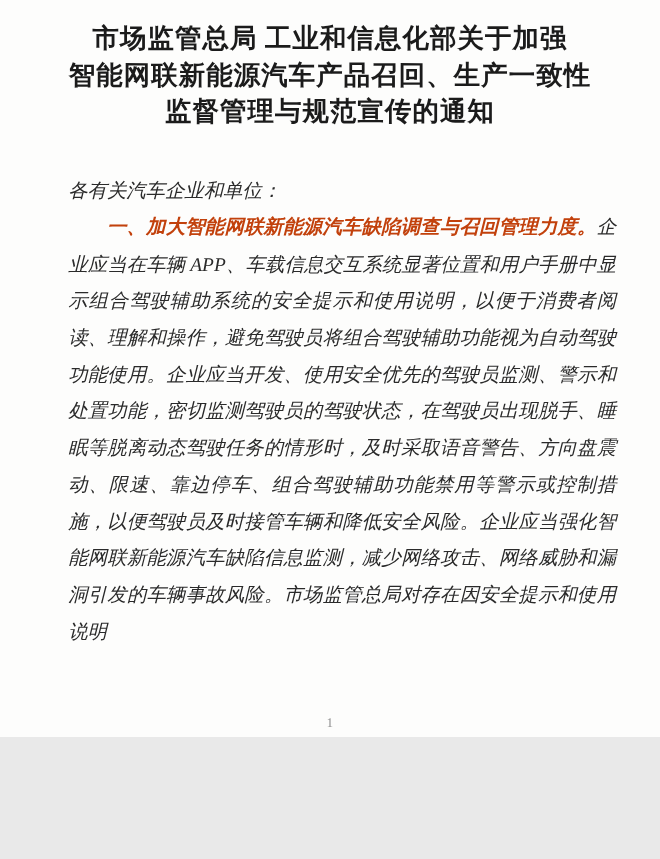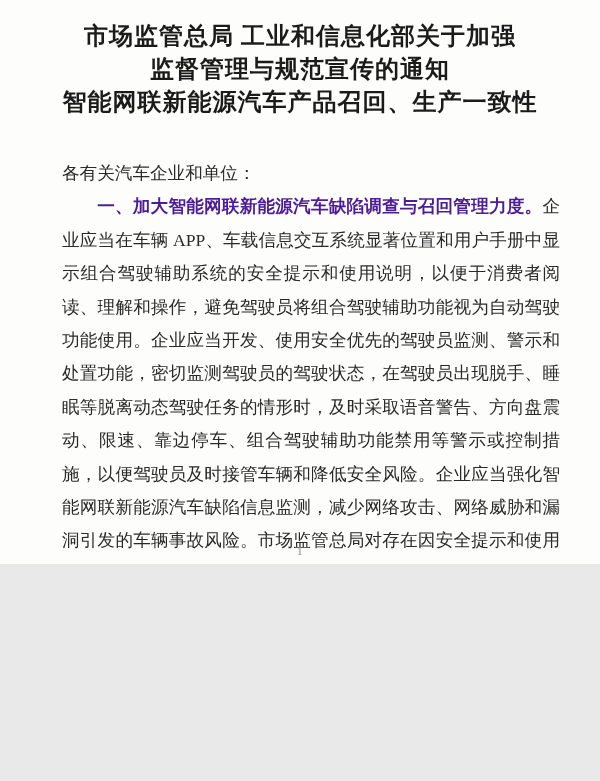--- a/index.html
+++ b/index.html
@@ -3,21 +3,21 @@
 <meta charset="utf-8">
 <style>
   html, body {
     margin: 0;
     padding: 0;
     background: #e9e9e9;
   }
   .page {
     position: relative;
     width: 600px;
-    height: 564px;
+    height: 670px;
     margin: 0 auto;
     background: #fdfdfc;
     overflow: hidden;
     box-sizing: border-box;
     font-family: "Liberation Serif", "DejaVu Serif", serif;
   }
   .title {
     margin: 0;
     padding: 20px 28px 0 28px;
     text-align: center;
@@ -34,48 +34,49 @@
     margin: 38px 40px 0 62px;
     font-size: 17.6px;
     line-height: 33.4px;
     color: #2a2a2a;
     text-align: justify;
     text-justify: inter-ideograph;
   }
   .doc-body p {
     margin: 0;
     padding: 0;
+    font-style: italic;
   }
   .para {
     text-indent: 2em;
   }
   .sec-heading {
     font-weight: 700;
-    color: #4c1d95;
+    color: #c2410c;
   }
   .pagenum {
     position: absolute;
     bottom: 5px;
     left: 0;
     width: 100%;
     text-align: center;
     font-size: 12px;
     color: #8f8f8f;
     letter-spacing: 0.5px;
   }
 </style>
 </head>
 <body>
 
 <div class="page">
 
   <h1 class="title">
     <span class="title-line">市场监管总局 工业和信息化部关于加强</span>
+    <span class="title-line">智能网联新能源汽车产品召回、生产一致性</span>
     <span class="title-line">监督管理与规范宣传的通知</span>
-    <span class="title-line">智能网联新能源汽车产品召回、生产一致性</span>
   </h1>
 
   <div class="doc-body">
     <p class="salutation">各有关汽车企业和单位：</p>
 
 
     <p class="para"><b class="sec-heading">一、加大智能网联新能源汽车缺陷调查与召回管理力度。</b><span>企业应当在车辆 APP、车载信息交互系统显著位置和用户手册中显示组合驾驶辅助系统的安全提示和使用说明，以便于消费者阅读、理解和操作，避免驾驶员将组合驾驶辅助功能视为自动驾驶功能使用。企业应当开发、使用安全优先的驾驶员监测、警示和处置功能，密切监测驾驶员的驾驶状态，在驾驶员出现脱手、睡眠等脱离动态驾驶任务的情形时，及时采取语音警告、方向盘震动、限速、靠边停车、组合驾驶辅助功能禁用等警示或控制措施，以便驾驶员及时接管车辆和降低安全风险。企业应当强化智能网联新能源汽车缺陷信息监测，减少网络攻击、网络威胁和漏洞引发的车辆事故风险。市场监管总局对存在因安全提示和使用说明</span></p>
   </div>
 
   <div class="pagenum">1</div>

